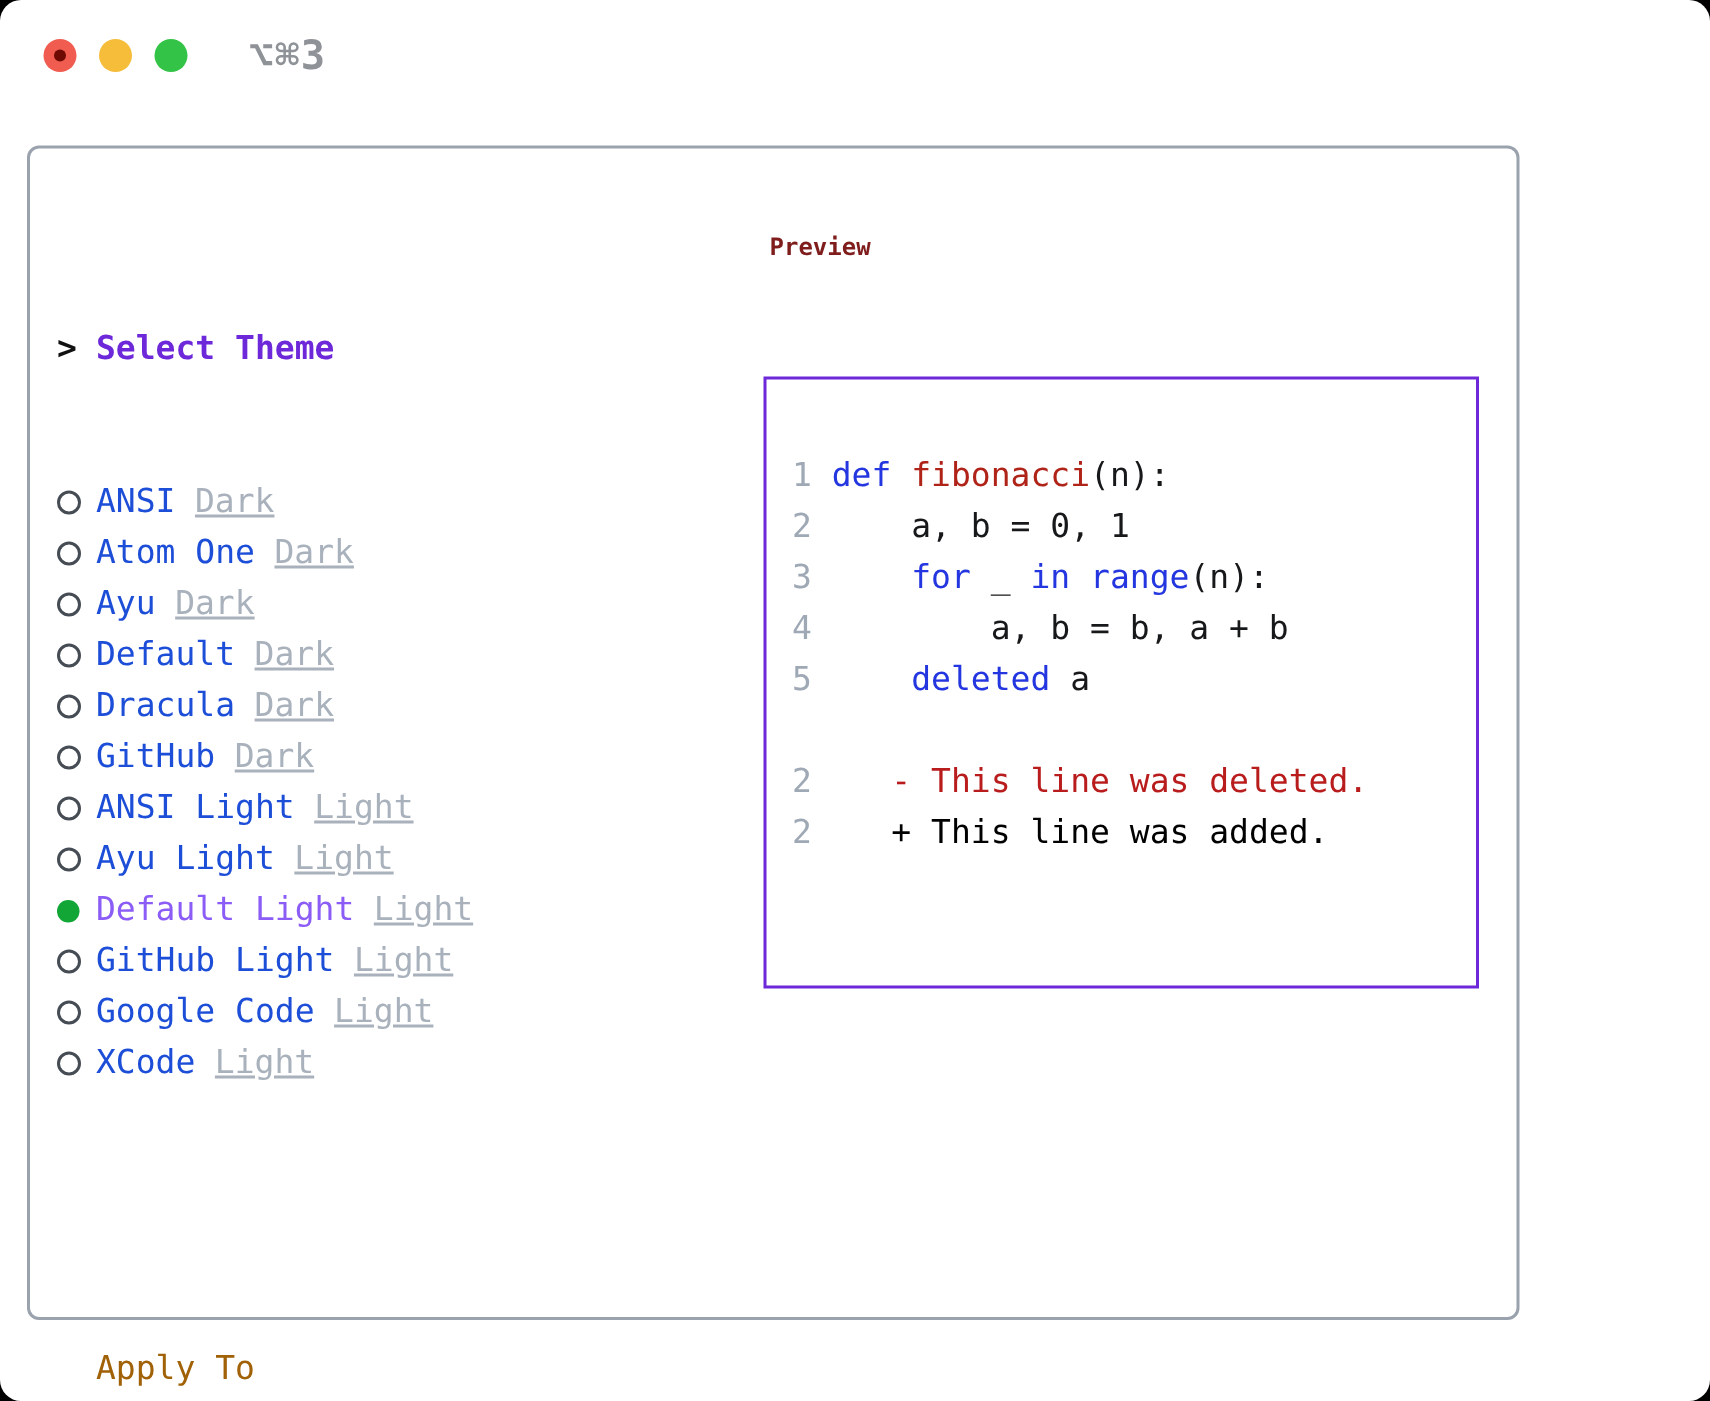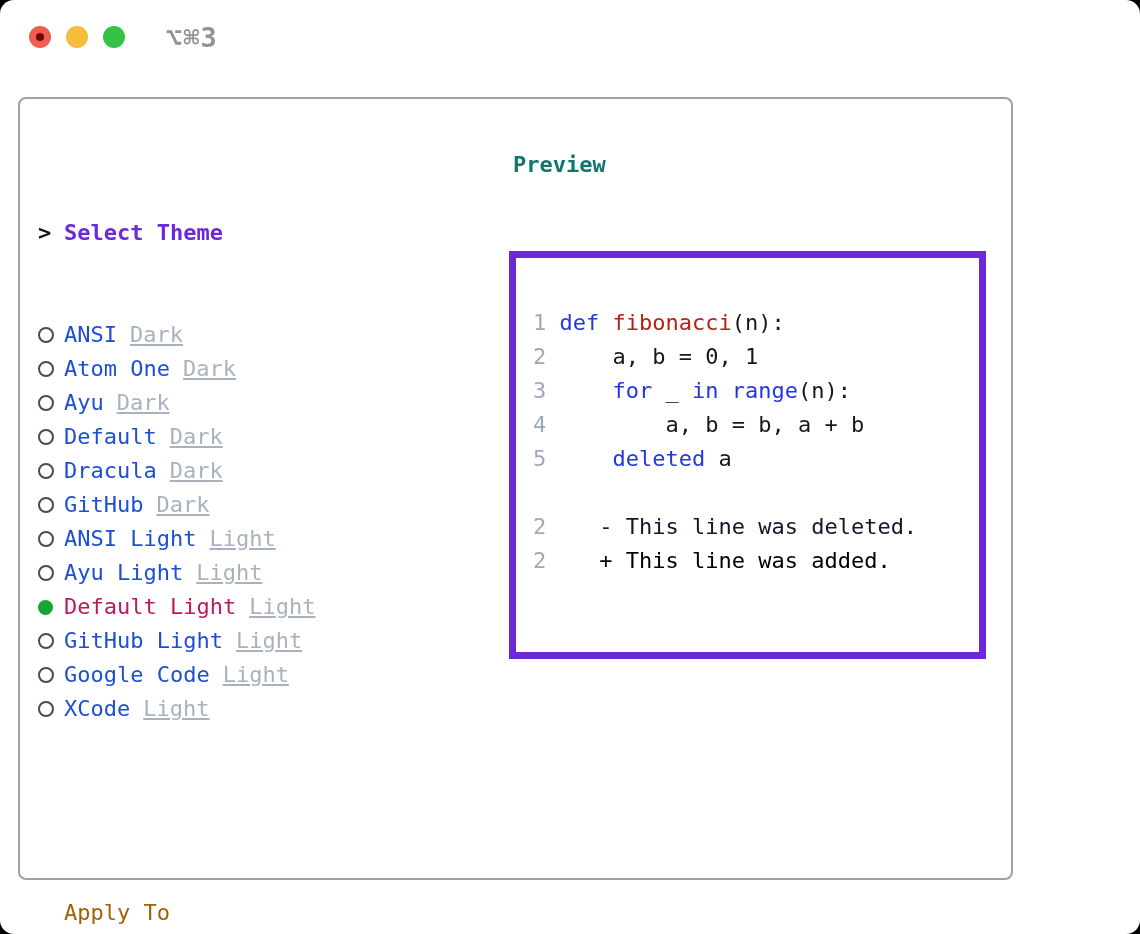--- a/index.html
+++ b/index.html
@@ -24,36 +24,36 @@
   
   .left-pane{position:absolute;left:18px;top:49px;font-size:22px;line-height:34px;
              color:#383d44;white-space:pre;}
   .row{height:34px;display:flex;align-items:center;}
   .bullet{display:inline-flex;width:26px;align-items:center;flex:0 0 26px;}
   .circle{width:12px;height:12px;border:2px solid #464c54;border-radius:50%;}
   .dot{width:15px;height:15px;border-radius:50%;background:#12a637;}
   .chev{font-weight:700;color:#111;}
   .hdr{font-weight:700;color:#6d28d9;}
   .iname{color:#1d4ed8;}
-  .row.sel .iname{color:#be185d;}
+  .row.sel .iname{color:#8b5cf6;}
   .variant{color:#a9b2bc;margin-left:13px;text-decoration:underline;}
   .spacer{height:34px;}
   
   .right-pane{position:absolute;left:489px;top:49px;}
-  .preview-title{font-size:22px;line-height:34px;font-weight:700;color:#0f766e;margin-left:4px;}
+  .preview-title{font-size:16px;line-height:34px;font-weight:700;color:#7f1d1d;margin-left:4px;}
   .preview-box{position:absolute;left:0;top:103px;width:477px;height:408px;
-               border:7px solid #6d28d9;background:#fff;box-sizing:border-box;
+               border:2px solid #6d28d9;background:#fff;box-sizing:border-box;
                padding:48px 0 0 17px;overflow:hidden;}
   .cline{font-size:22px;line-height:34px;white-space:pre;}
   .seg.ln{color:#9fa9b6;}
   .seg.kw{color:#2336df;}
   .seg.fn{color:#b02318;}
   .seg.pl{color:#17181a;}
   .seg.ctx{color:#8c939b;}
-  .seg.del{color:#0f172a;}
+  .seg.del{color:#b91c1c;}
   .seg.add{color:#000000;}
 </style>
 </head>
 <body>
 
 <div class="window">
 
   <div class="titlebar">
     <div class="lights">
       <span class="light red"></span>

